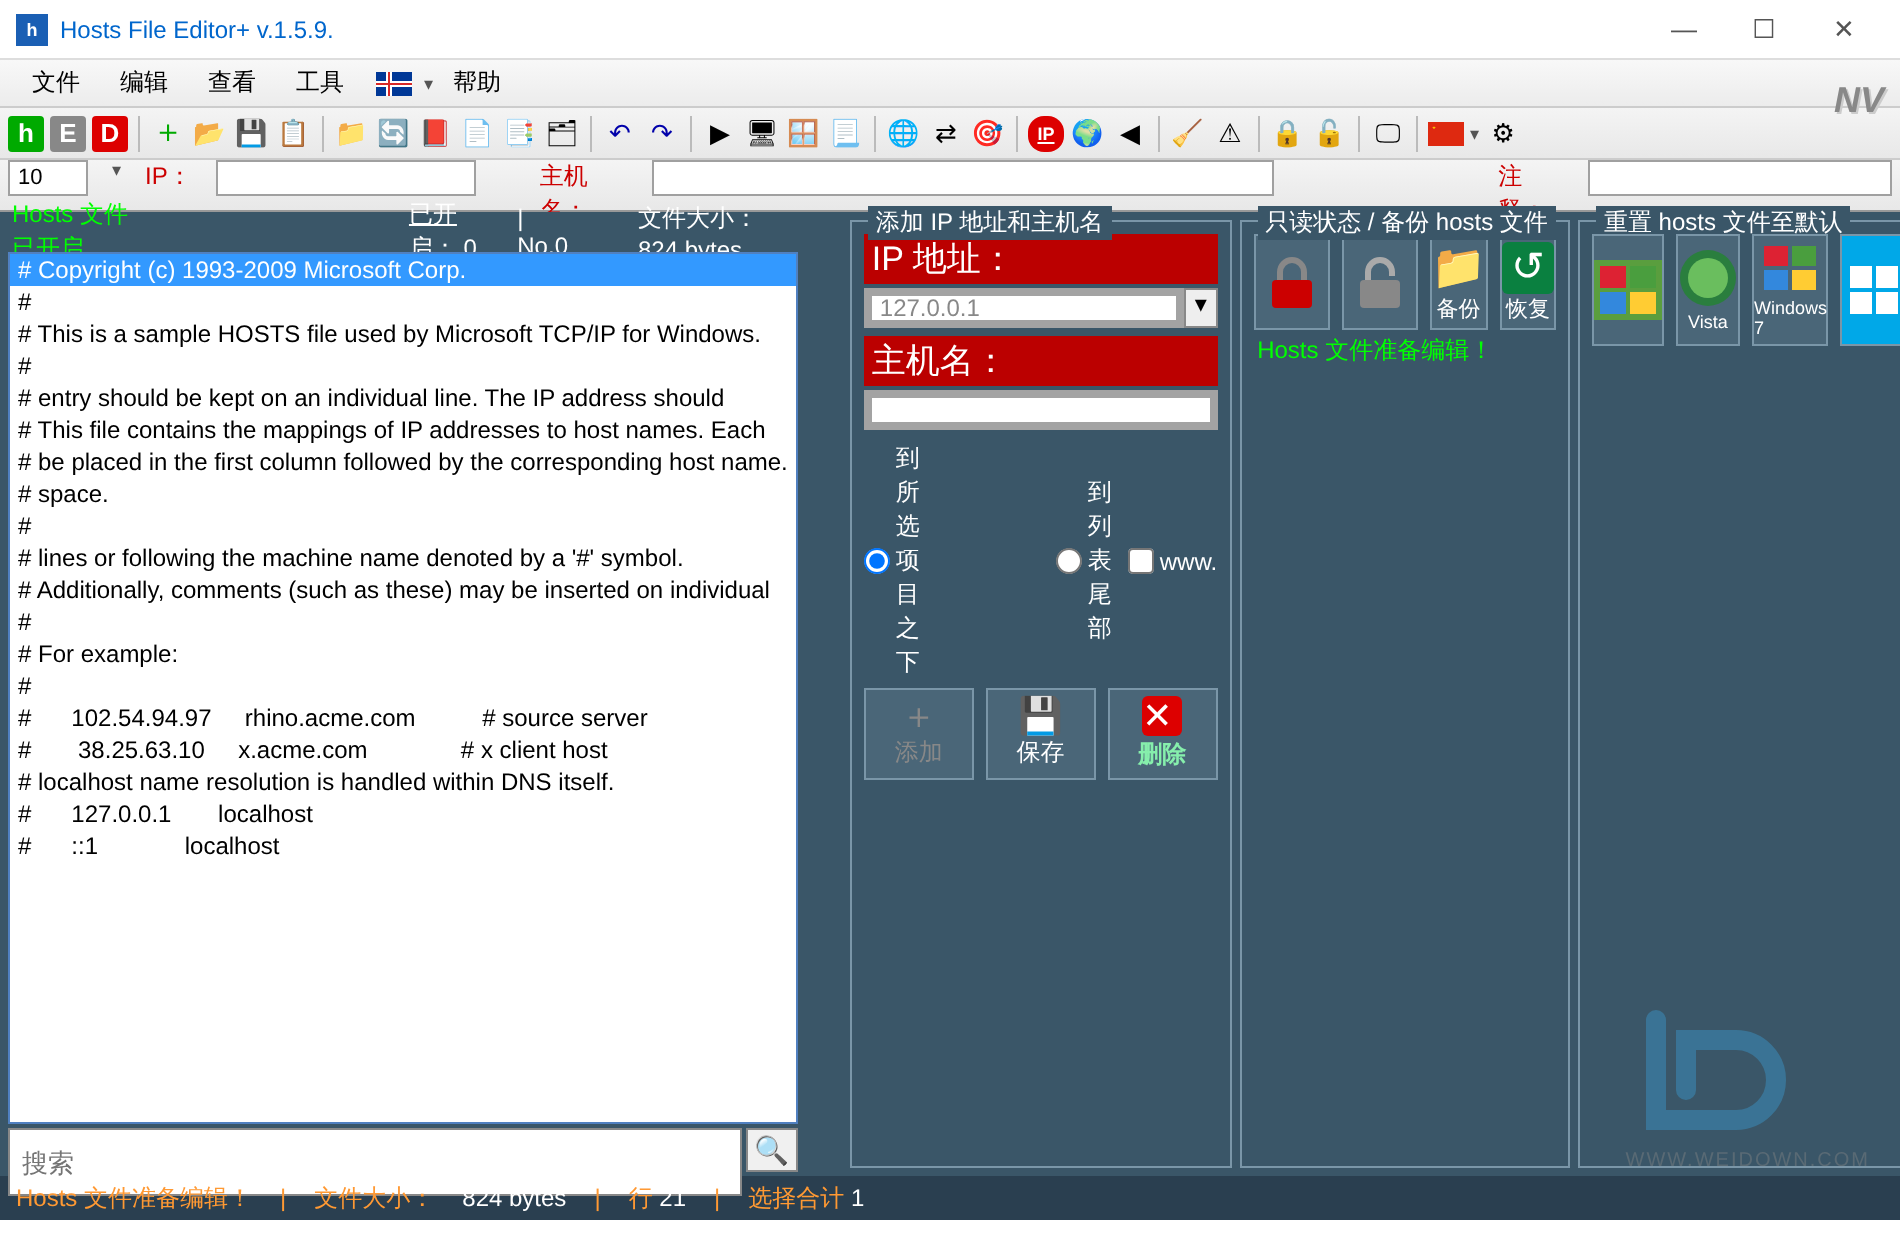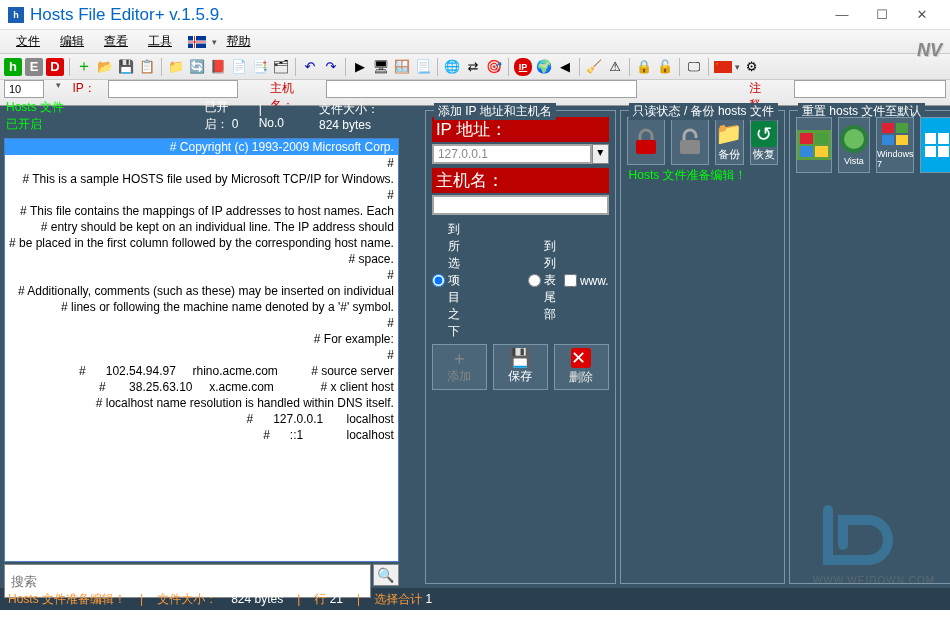--- a/index.html
+++ b/index.html
@@ -1,44 +1,44 @@
 <!DOCTYPE html>
 <html><head>
 <meta charset="utf-8">
 <style>
 * { box-sizing: border-box; margin: 0; padding: 0; font-family: "Microsoft YaHei", Tahoma, sans-serif; }
 body { width: 950px; height: 621px; background: #fff; overflow: hidden; position: relative; font-size: 12px; }
 .titlebar { height: 30px; background: #fff; border-bottom: 1px solid #ddd; display: flex; align-items: center; padding: 0 8px; }
 .titlebar .icon { width: 16px; height: 16px; background: #1a5fb4; margin-right: 6px; display: flex; align-items: center; justify-content: center; color: #fff; font-size: 9px; font-weight: bold; }
-.titlebar .title { color: #0066cc; font-size: 17px; flex: 1; }
+.titlebar .title { color: #0066cc; font-size: 12px; flex: 1; }
 .titlebar .winbtn { width: 40px; height: 28px; display: flex; align-items: center; justify-content: center; font-size: 13px; color: #555; cursor: pointer; }
 .menubar { height: 24px; background: linear-gradient(#f8f8f8,#ececec); display: flex; align-items: center; padding: 0 6px; border-bottom: 1px solid #ccc; position: relative; }
-.menubar .menu { padding: 3px 10px; font-size: 12px; cursor: pointer; text-decoration: underline; }
+.menubar .menu { padding: 3px 10px; font-size: 12px; cursor: pointer; }
 .logo-nv { position: absolute; right: 8px; top: 40px; font-style: italic; font-weight: bold; color: #888; font-size: 18px; text-shadow: 1px 1px #ccc; }
 .toolbar1 { height: 26px; background: linear-gradient(#f4f4f4,#e8e8e8); border-bottom: 1px solid #ccc; display: flex; align-items: center; padding: 0 4px; gap: 3px; }
 .tbtn { width: 18px; height: 18px; display: flex; align-items: center; justify-content: center; font-size: 13px; cursor: pointer; border-radius: 2px; }
 .sep { width: 1px; height: 18px; background: #bbb; margin: 0 2px; }
 .toolbar2 { height: 26px; background: linear-gradient(#f4f4f4,#e8e8e8); border-bottom: 1px solid #999; display: flex; align-items: flex-start; padding: 0 4px; gap: 12px; }
 .toolbar2 input { height: 18px; border: 1px solid #a0a0a0; padding: 0 4px; font-size: 11px; }
 .toolbar2 .lbl { color: #c00; font-size: 12px; }
 .main { display: flex; height: 482px; background: #3a5668; gap: 16px; }
 .left { width: 575px; display: flex; flex-direction: column; }
 .statusbar-top { height: 20px; background: #3a5668; color: #fff; display: flex; align-items: center; font-size: 12px; padding: 0 6px; gap: 15px; }
 .statusbar-top .green { color: #0f0; }
-.editor { flex: 1; background: #fff; border: 1px solid #5080c0; margin: 12px 4px 2px 4px; overflow: auto; text-align: right; }
+.editor { flex: 1; background: #fff; border: 1px solid #5080c0; margin: 0 4px 2px 4px; overflow: auto; }
 .editor .line { font-size: 12px; padding: 0 4px; white-space: pre; line-height: 16px; color: #000; }
 .editor .line.selected { background: #3399ff; color: #fff; }
 .searchbar { height: 24px; display: flex; padding: 0 4px 2px 4px; gap: 2px; }
 .searchbar input { flex: 1; border: 1px solid #888; padding: 16px 6px; font-size: 13px; color: #888; }
 .searchbar .sbtn { width: 26px; background: #f0f0f0; border: 1px solid #888; display: flex; align-items: center; justify-content: center; font-size: 14px; cursor: pointer; }
 .right { flex: 1; padding: 4px 6px; display: flex; flex-direction: row; gap: 4px; }
 .group { border: 1px solid #7a96a8; padding: 6px; position: relative; }
 .group .legend { position: absolute; top: -8px; left: 8px; background: #3a5668; padding: 0 4px; color: #fff; font-size: 12px; }
 .fldlbl { background: #b00; color: #fff; font-size: 17px; padding: 1px 4px; margin-bottom: 2px; }
-.fld { width: 100%; height: 20px; border: 2px solid #a3a3a3; padding: 0 4px; font-size: 12px; color: #888; background: #fff; }
+.fld { width: 100%; height: 20px; border: 4px solid #a3a3a3; padding: 0 4px; font-size: 12px; color: #888; background: #fff; }
 .radiorow { display: flex; align-items: center; gap: 8px; margin: 6px 0 4px; color: #fff; font-size: 12px; }
 .radiorow label { display: flex; align-items: center; gap: 3px; justify-content: space-between; }
 .btnrow { display: flex; gap: 6px; }
 .bigbtn { flex: 1; height: 46px; background: #4a6678; border: 1px solid #7a96a8; display: flex; flex-direction: column; align-items: center; justify-content: center; cursor: pointer; color: #ccc; font-size: 12px; gap: 1px; }
 .bigbtn.disabled { color: #888; }
 .bigbtn .ic { font-size: 18px; line-height: 18px; }
 .lockbtn { flex: 1; height: 48px; background: #4a6678; border: 1px solid #7a96a8; display: flex; flex-direction: column; align-items: center; justify-content: center; cursor: pointer; color: #fff; font-size: 11px; }
 .osbtn { flex: 1; height: 56px; background: #4a6678; border: 1px solid #7a96a8; display: flex; flex-direction: column; align-items: center; justify-content: center; cursor: pointer; color: #fff; font-size: 9px; gap: 2px; position: relative; }
 .socbtn { flex: 1; height: 40px; background: #4a6678; border: 1px solid #7a96a8; display: flex; align-items: center; justify-content: center; cursor: pointer; }
 .status-green { color: #0f0; font-size: 12px; margin-top: 2px; padding: 0 2px; }
@@ -138,36 +138,36 @@
   <span class="lbl" style="margin-left:20px;">主机名：</span>
   <input style="width: 340px;">
   <span class="lbl" style="margin-left:100px;">注释：</span>
   <input style="flex: 1 1 0%;">
 </div>
 
 <div class="main">
   <div class="left">
     <div class="statusbar-top">
       <span class="green">Hosts 文件已开启</span>
-      <span style="margin-left:120px;">已开启： 0</span>
+      <span style="margin-left:120px;text-decoration:underline;">已开启： 0</span>
       <span>| No.0</span>
       <span style="margin-left:20px;"><span>文件大小：</span> <span>824 bytes</span></span>
     </div>
     <div class="editor" id="editor">
         <div class="line selected"># Copyright (c) 1993-2009 Microsoft Corp.</div>
         <div class="line">#</div>
         <div class="line"># This is a sample HOSTS file used by Microsoft TCP/IP for Windows.</div>
         <div class="line">#</div>
+        <div class="line"># entry should be kept on an individual line. The IP address should</div>
         <div class="line"># This file contains the mappings of IP addresses to host names. Each</div>
-        <div class="line"># entry should be kept on an individual line. The IP address should</div>
         <div class="line"># be placed in the first column followed by the corresponding host name.</div>
         <div class="line"># space.</div>
         <div class="line">#</div>
+        <div class="line"># lines or following the machine name denoted by a '#' symbol.</div>
         <div class="line"># Additionally, comments (such as these) may be inserted on individual</div>
-        <div class="line"># lines or following the machine name denoted by a '#' symbol.</div>
         <div class="line">#</div>
         <div class="line"># For example:</div>
         <div class="line">#</div>
         <div class="line">#      102.54.94.97     rhino.acme.com          # source server</div>
         <div class="line">#       38.25.63.10     x.acme.com              # x client host</div>
         <div class="line"></div>
         <div class="line"># localhost name resolution is handled within DNS itself.</div>
         <div class="line">#	127.0.0.1       localhost</div>
         <div class="line">#	::1             localhost</div>
       </div>
@@ -204,21 +204,21 @@
         <div class="bigbtn disabled">
             <span class="ic">＋</span>
             <span>添加</span>
           </div>
         <div class="bigbtn">
             <span class="ic">💾</span>
             <span style="color:#fff;">保存</span>
           </div>
         <div class="bigbtn">
             <span class="ic" style="color:#fff;background:#d00;width:20px;height:20px;border-radius:3px;line-height:20px;">✕</span>
-            <span style="color:#e5e5e5;">删除</span>
+            <span style="color:#86efac;font-weight:bold;">删除</span>
           </div>
       </div>
     </div>
     <div class="group">
       <div class="legend">只读状态 / 备份 hosts 文件</div>
       <div class="btnrow">
         <div class="lockbtn">
             <svg width="36" height="30">
               <rect x="8" y="14" width="20" height="14" rx="2" fill="#c00"></rect>
               <path d="M12 14 v-4 a6 6 0 0 1 12 0 v4" fill="none" stroke="#888" stroke-width="3"></path>

